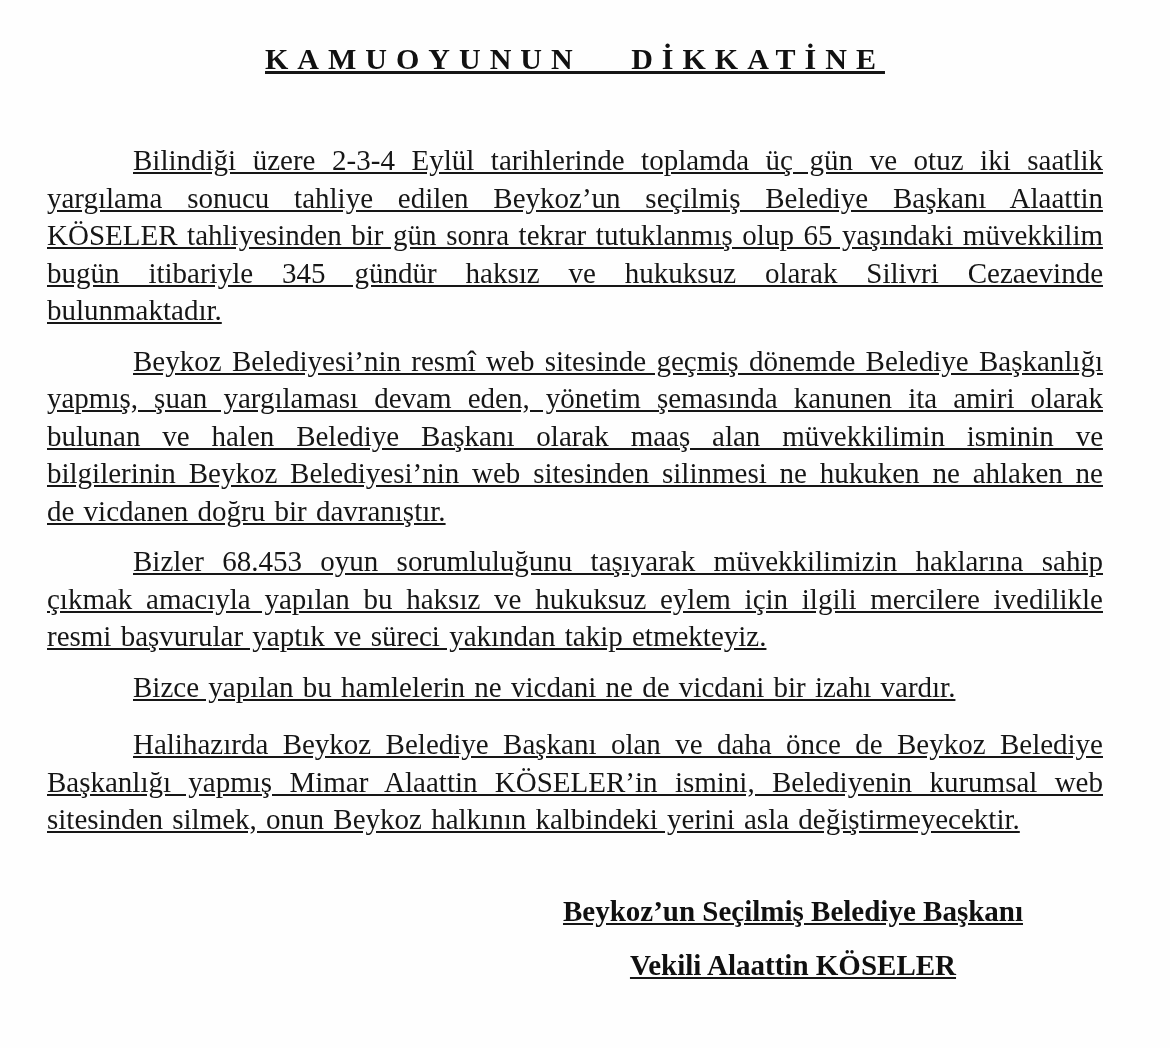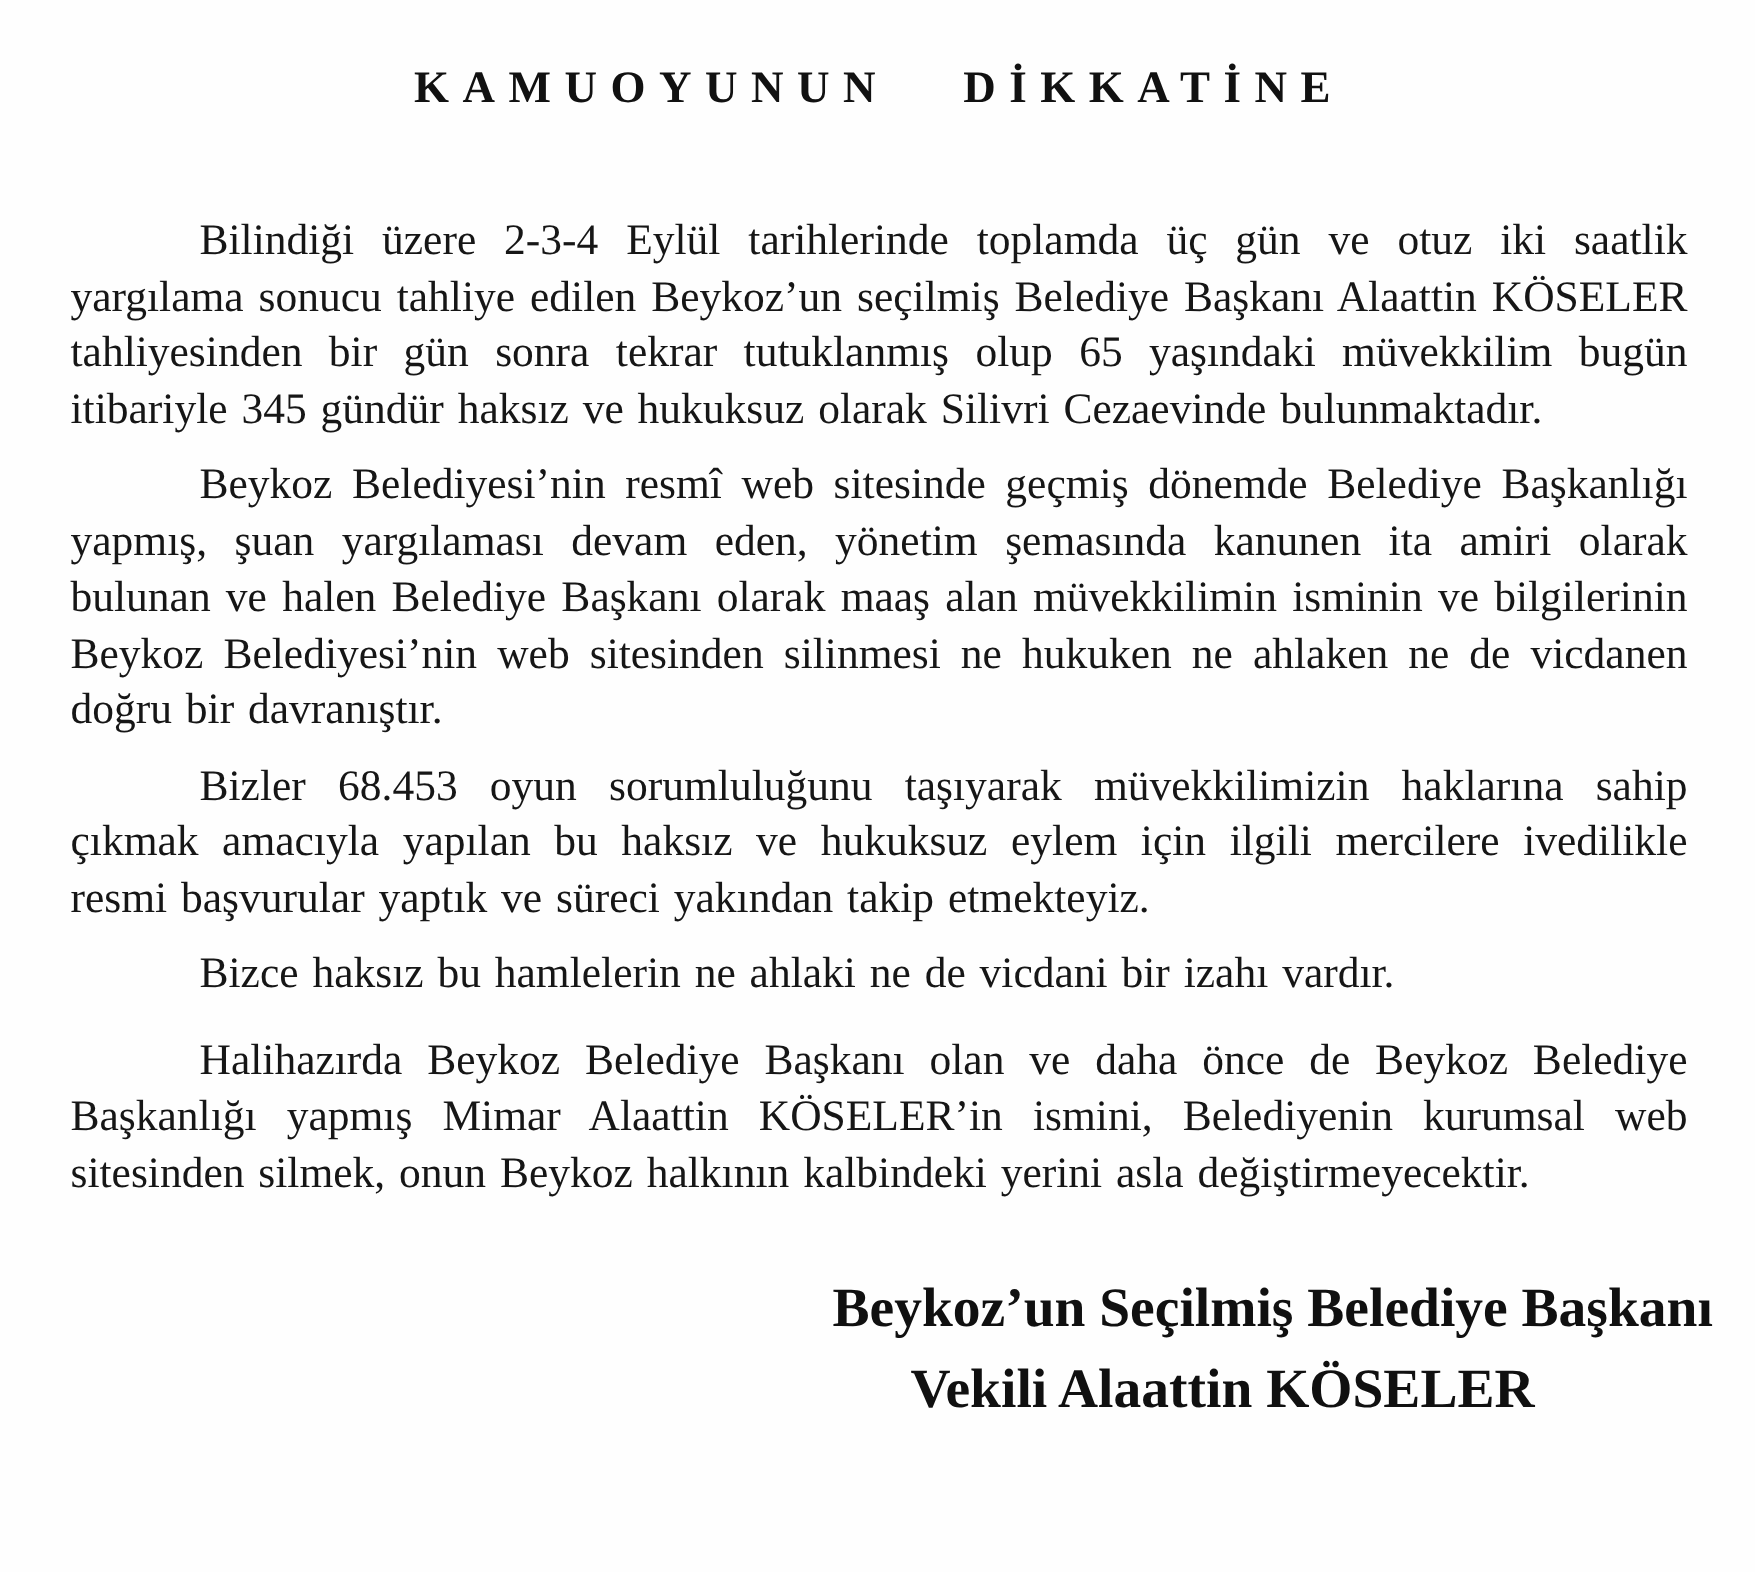--- a/index.html
+++ b/index.html
@@ -10,21 +10,22 @@
   .page {
     position: relative;
     width: 1170px;
     height: 1048px;
     background: #fefefe;
     overflow: hidden;
     font-family: "Liberation Serif", "DejaVu Serif", serif;
     color: #161616;
   }
   .doc {
-    padding: 40px 45px 0 47px;
+    padding: 40px 67px 0 47px;
+    text-decoration: underline;
   }
   .doc-title {
     margin: 0 0 64px 0;
     text-align: center;
     font-size: 30px;
     line-height: 38px;
     font-weight: bold;
     letter-spacing: 0.30em;
     word-spacing: 1.1em;
     color: #111111;
@@ -41,40 +42,40 @@
     margin-bottom: 0;
     margin-top: 20px;
   }
   .signature {
     margin: 54px 50px 0 auto;
     width: 520px;
     text-align: center;
   }
   .signature div {
     font-weight: bold;
-    font-size: 37px;
+    font-size: 29px;
     line-height: 36px;
     margin-bottom: 18px;
     color: #101010;
     white-space: nowrap;
   }
 </style>
 </head>
 <body>
 
 <div class="page">
   <div class="doc">
 
     <h1 class="doc-title">KAMUOYUNUN DİKKATİNE</h1>
 
     <div class="body-text">
       <p>Bilindiği üzere 2-3-4 Eylül tarihlerinde toplamda üç gün ve otuz iki saatlik yargılama sonucu tahliye edilen Beykoz’un seçilmiş Belediye Başkanı Alaattin KÖSELER tahliyesinden bir gün sonra tekrar tutuklanmış olup 65 yaşındaki müvekkilim bugün itibariyle 345 gündür haksız ve hukuksuz olarak Silivri Cezaevinde bulunmaktadır.</p>
       <p>Beykoz Belediyesi’nin resmî web sitesinde geçmiş dönemde Belediye Başkanlığı yapmış, şuan yargılaması devam eden, yönetim şemasında kanunen ita amiri olarak bulunan ve halen Belediye Başkanı olarak maaş alan müvekkilimin isminin ve bilgilerinin Beykoz Belediyesi’nin web sitesinden silinmesi ne hukuken ne ahlaken ne de vicdanen doğru bir davranıştır.</p>
       <p>Bizler 68.453 oyun sorumluluğunu taşıyarak müvekkilimizin haklarına sahip çıkmak amacıyla yapılan bu haksız ve hukuksuz eylem için ilgili mercilere ivedilikle resmi başvurular yaptık ve süreci yakından takip etmekteyiz.</p>
-      <p>Bizce haksız bu hamlelerin ne ahlaki ne de vicdani bir izahı vardır.</p>
+      <p>Bizce yapılan bu hamlelerin ne vicdani ne de vicdani bir izahı vardır.</p>
       <p>Halihazırda Beykoz Belediye Başkanı olan ve daha önce de Beykoz Belediye Başkanlığı yapmış Mimar Alaattin KÖSELER’in ismini, Belediyenin kurumsal web sitesinden silmek, onun Beykoz halkının kalbindeki yerini asla değiştirmeyecektir.</p>
     </div>
 
     <div class="signature">
       <div>Beykoz’un Seçilmiş Belediye Başkanı</div>
       <div>Vekili Alaattin KÖSELER</div>
     </div>
 
   </div>
 </div>

